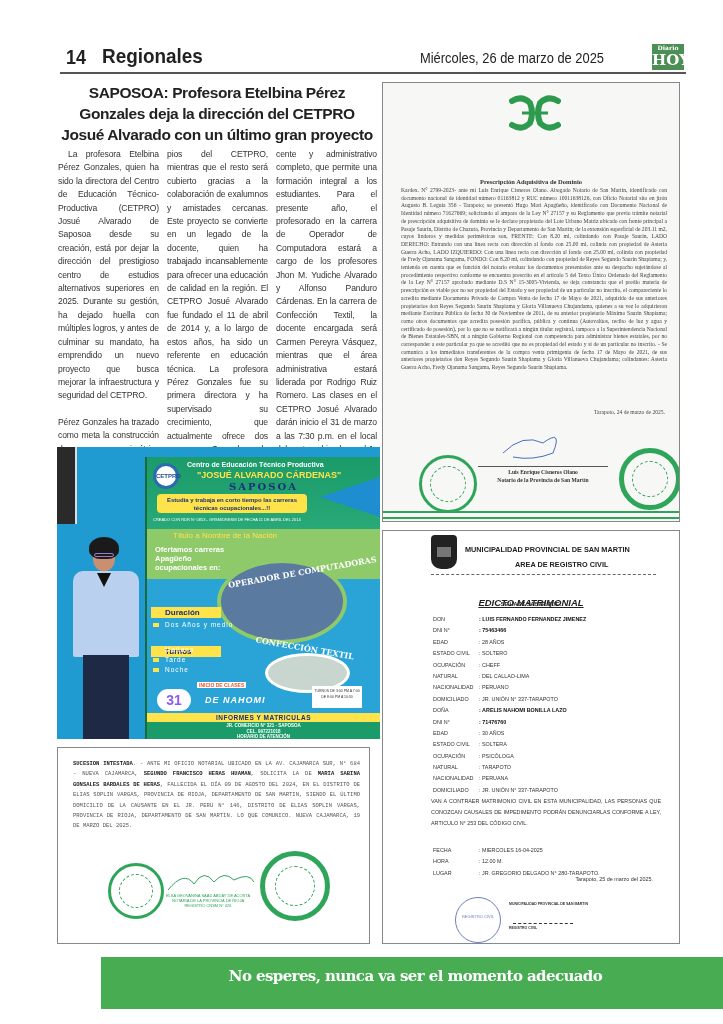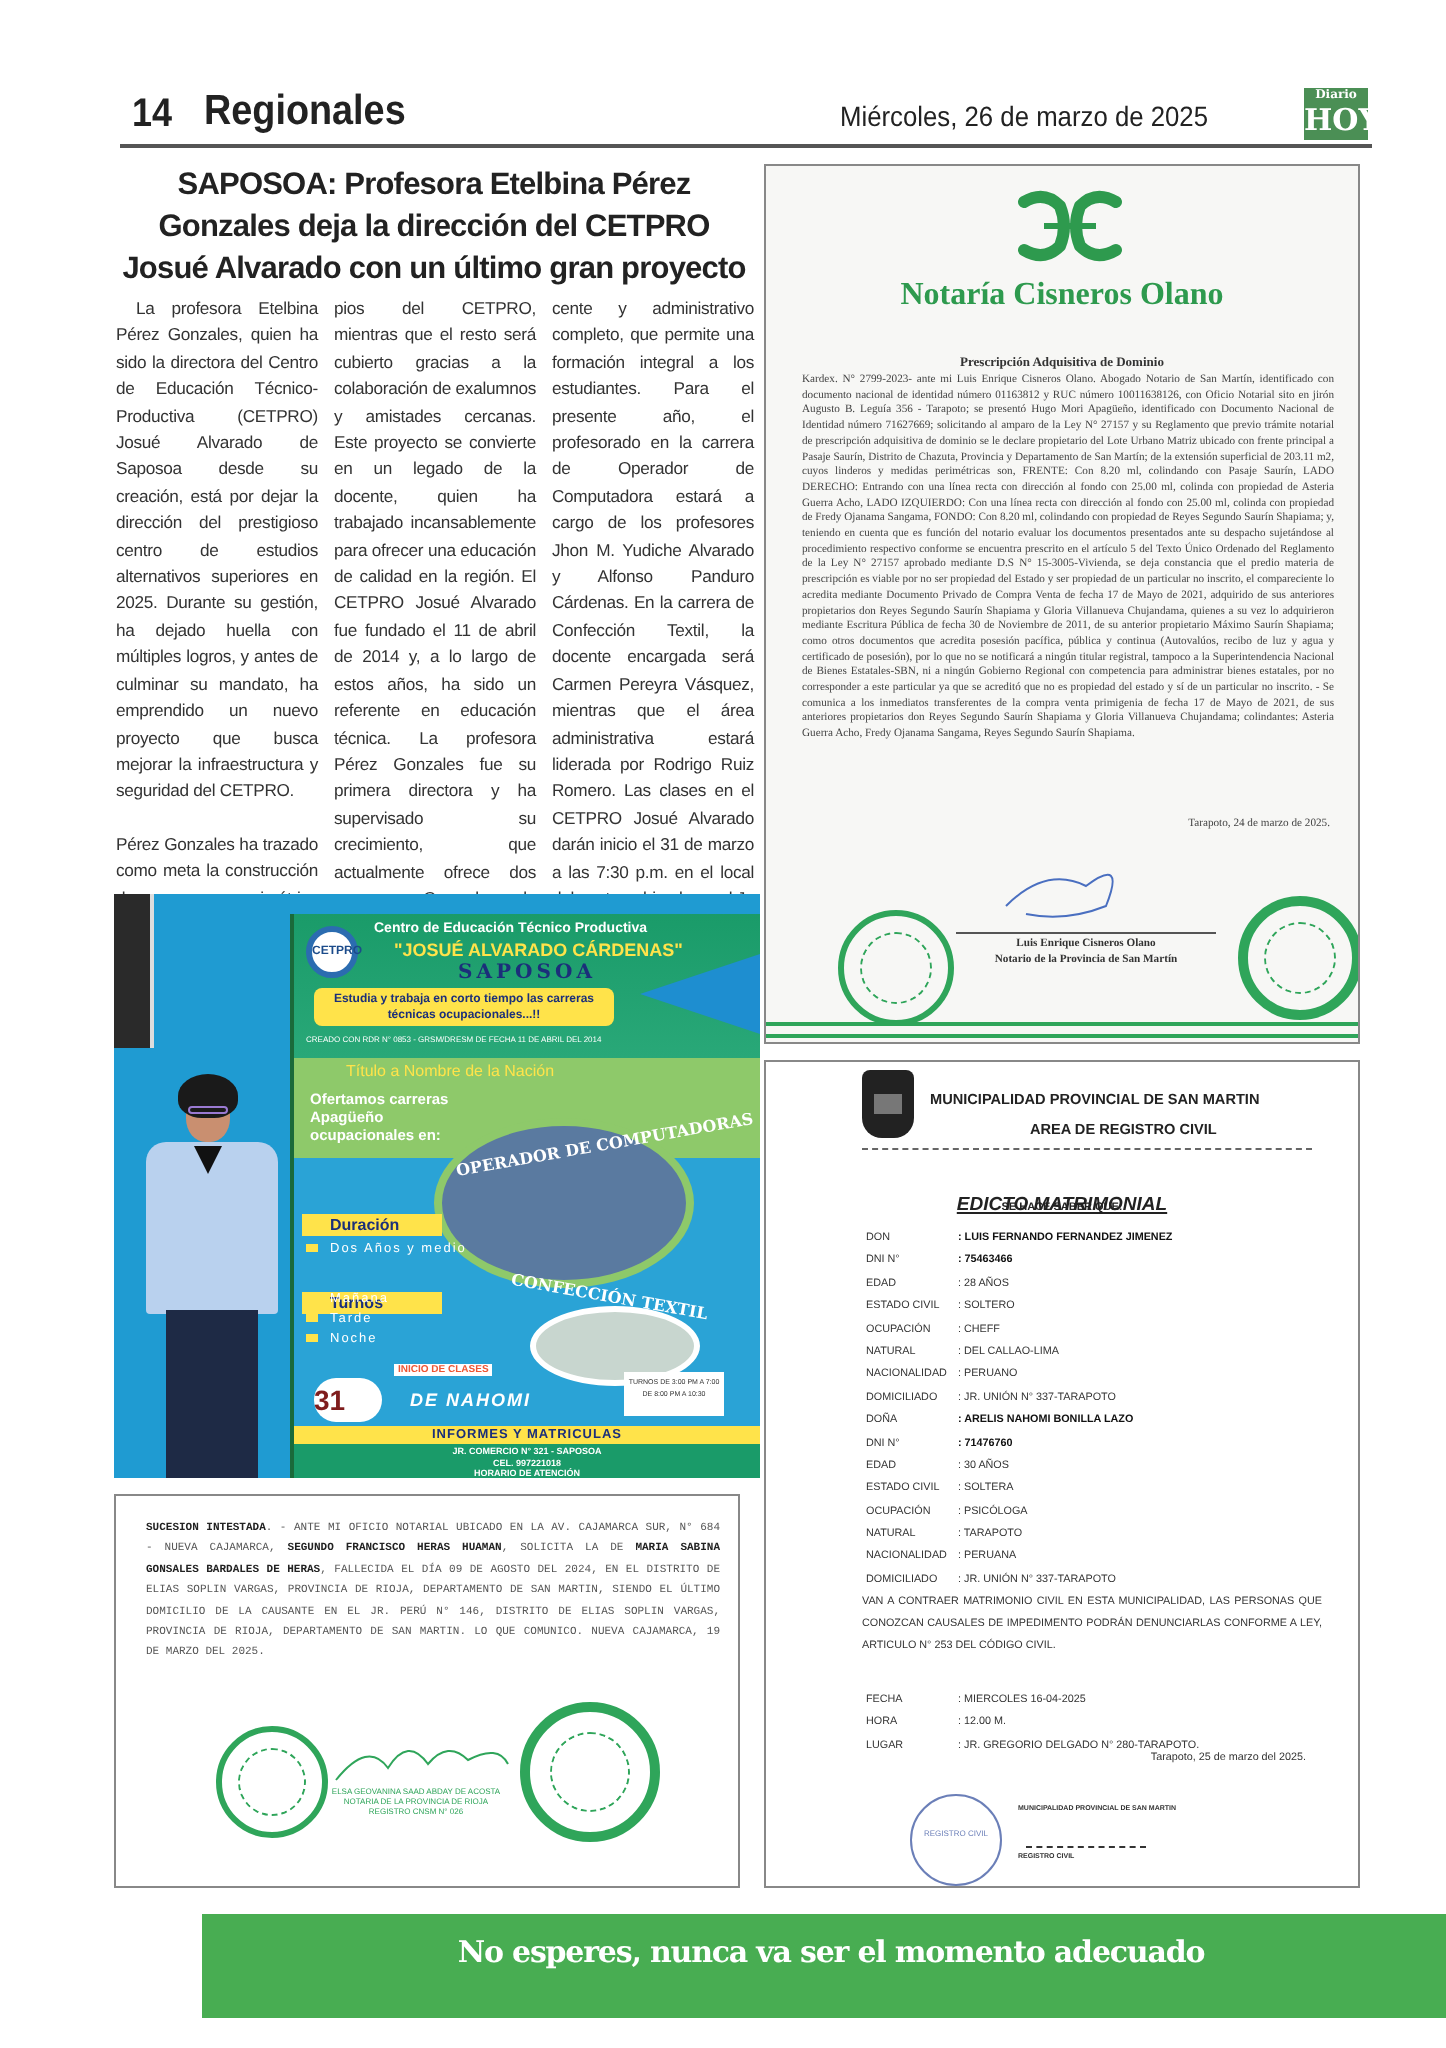--- a/index.html
+++ b/index.html
@@ -33,21 +33,21 @@
   .p-titulo { position: absolute; left: 26px; top: 74px; font-size: 8px; color: #ffe34a; font-weight: normal; }
   .p-ofert { position: absolute; left: 8px; top: 88px; font-size: 7.5px; color: #fff; font-weight: bold; line-height: 9px; }
   .p-circle { position: absolute; left: 70px; top: 102px; width: 130px; height: 85px; border-radius: 50%; background: #5a7aa0; border: 4px solid #8ec96a; }
   .p-circle-txt { position: absolute; left: 80px; top: 110px; font-size: 8px; color: #fff; font-weight: bold; transform: rotate(-10deg); font-family: "DejaVu Serif", serif; }
   .p-info-label { position: absolute; left: 4px; width: 70px; height: 11px; background: #ffe34a; font-size: 8px; line-height: 11px; font-weight: bold; color: #1b2f7a; padding-left: 14px; }
   .p-info-item { position: absolute; left: 6px; font-size: 6.5px; color: #fff; letter-spacing: 1px; }
   .p-info-item::before { content: ""; display: inline-block; width: 6px; height: 4px; background: #ffe34a; margin-right: 6px; }
   .p-textil { position: absolute; left: 108px; top: 186px; font-size: 8px; color: #fff; font-weight: bold; transform: rotate(10deg); font-family: "DejaVu Serif", serif; }
   .p-textil-img { position: absolute; left: 118px; top: 196px; width: 85px; height: 40px; border-radius: 50%; background: #c8d6cf; border: 3px solid #fff; }
   .p-inicio { position: absolute; left: 50px; top: 225px; font-size: 5px; color: #e53; font-weight: bold; background: #fff; padding: 0 2px; }
-  .p-31 { position: absolute; left: 10px; top: 232px; width: 34px; height: 22px; background: #fff; font-size: 14px; font-weight: bold; color: #7f1d1d; line-height: 22px; border-radius: 11px; }
+  .p-31 { position: absolute; left: 10px; top: 232px; width: 34px; height: 22px; background: #fff; font-size: 14px; font-weight: bold; color: #8b5cf6; text-align: center; line-height: 22px; border-radius: 11px; }
   .p-marzo { position: absolute; left: 58px; top: 238px; font-size: 9px; color: #fff; font-style: italic; font-weight: bold; letter-spacing: 1px; }
   .p-turnos { position: absolute; left: 165px; top: 229px; width: 50px; height: 22px; background: #fff; font-size: 3.5px; color: #333; text-align: center; line-height: 6px; padding-top: 2px; }
   .p-bottom-yellow { position: absolute; left: 0; top: 256px; width: 100%; height: 9px; background: #ffe34a; font-size: 6.5px; font-weight: bold; text-align: center; color: #1b2f7a; line-height: 9px; letter-spacing: 0.5px; }
   .p-bottom { position: absolute; left: 0; top: 265px; width: 100%; height: 30px; background: #1a9b69; font-size: 4.5px; color: #fff; text-align: center; line-height: 5.5px; font-weight: bold; padding-top: 1px; }
   .woman { position: absolute; left: 8px; top: 90px; width: 82px; height: 202px; }
   .w-hair { position: absolute; left: 24px; top: 0; width: 30px; height: 22px; border-radius: 50% 50% 40% 40%; background: #1a1a1a; }
   .w-face { position: absolute; left: 28px; top: 8px; width: 22px; height: 26px; border-radius: 45%; background: #c98f70; }
   .w-glasses { position: absolute; left: 29px; top: 16px; width: 20px; height: 4px; border: 1px solid #9a7ad2; border-radius: 2px; }
   .w-body { position: absolute; left: 8px; top: 34px; width: 66px; height: 86px; background: #b9d1ee; border-radius: 10px 10px 2px 2px; }
   .w-neck { position: absolute; left: 32px; top: 36px; width: 14px; height: 14px; background: #111; clip-path: polygon(0 0,100% 0,50% 100%); }
@@ -167,21 +167,20 @@
     </div>
   </div>
 </div>
 
 <div class="notary">
   <svg class="n-logo" viewBox="0 0 54 40">
     <path d="M4 8 Q14 2 22 10 Q26 20 22 30 Q14 38 4 32" fill="none" stroke="#2e9a4e" stroke-width="6" stroke-linecap="round"></path>
     <path d="M50 8 Q40 2 32 10 Q28 20 32 30 Q40 38 50 32" fill="none" stroke="#2e9a4e" stroke-width="6" stroke-linecap="round"></path>
     <line x1="14" y1="20" x2="40" y2="20" stroke="#2e9a4e" stroke-width="3"></line>
   </svg>
-  <div class="n-name">Notaría Cisneros Olano</div>
   <div class="n-title">Prescripción Adquisitiva de Dominio</div>
   <div class="n-body">Kardex. N° 2799-2023- ante mi Luis Enrique Cisneros Olano. Abogado Notario de San Martín, identificado con documento nacional de identidad número 01163812 y RUC número 10011638126, con Oficio Notarial sito en jirón Augusto B. Leguía 356 - Tarapoto; se presentó Hugo Mori Apagüeño, identificado con Documento Nacional de Identidad número 71627669; solicitando al amparo de la Ley N° 27157 y su Reglamento que previo trámite notarial de prescripción adquisitiva de dominio se le declare propietario del Lote Urbano Matriz ubicado con frente principal a Pasaje Saurín, Distrito de Chazuta, Provincia y Departamento de San Martín; de la extensión superficial de 203.11 m2, cuyos linderos y medidas perimétricas son, FRENTE: Con 8.20 ml, colindando con Pasaje Saurín, LADO DERECHO: Entrando con una línea recta con dirección al fondo con 25.00 ml, colinda con propiedad de Asteria Guerra Acho, LADO IZQUIERDO: Con una línea recta con dirección al fondo con 25.00 ml, colinda con propiedad de Fredy Ojanama Sangama, FONDO: Con 8.20 ml, colindando con propiedad de Reyes Segundo Saurín Shapiama; y, teniendo en cuenta que es función del notario evaluar los documentos presentados ante su despacho sujetándose al procedimiento respectivo conforme se encuentra prescrito en el artículo 5 del Texto Único Ordenado del Reglamento de la Ley N° 27157 aprobado mediante D.S N° 15-3005-Vivienda, se deja constancia que el predio materia de prescripción es viable por no ser propiedad del Estado y ser propiedad de un particular no inscrito, el compareciente lo acredita mediante Documento Privado de Compra Venta de fecha 17 de Mayo de 2021, adquirido de sus anteriores propietarios don Reyes Segundo Saurín Shapiama y Gloria Villanueva Chujandama, quienes a su vez lo adquirieron mediante Escritura Pública de fecha 30 de Noviembre de 2011, de su anterior propietario Máximo Saurín Shapiama; como otros documentos que acredita posesión pacífica, pública y continua (Autovalúos, recibo de luz y agua y certificado de posesión), por lo que no se notificará a ningún titular registral, tampoco a la Superintendencia Nacional de Bienes Estatales-SBN, ni a ningún Gobierno Regional con competencia para administrar bienes estatales, por no corresponder a este particular ya que se acreditó que no es propiedad del estado y sí de un particular no inscrito. - Se comunica a los inmediatos transferentes de la compra venta primigenia de fecha 17 de Mayo de 2021, de sus anteriores propietarios don Reyes Segundo Saurín Shapiama y Gloria Villanueva Chujandama; colindantes: Asteria Guerra Acho, Fredy Ojanama Sangama, Reyes Segundo Saurín Shapiama.</div>
   <div class="n-place">Tarapoto, 24 de marzo de 2025.</div>
   <svg class="n-sig" viewBox="0 0 80 40">
     <path d="M10 30 Q30 10 50 20 Q70 5 60 30 Q40 38 20 34" fill="none" stroke="#4a6fc0" stroke-width="1"></path>
   </svg>
   <div class="n-signer">
     <div>Luis Enrique Cisneros Olano</div>
     <div>Notario de la Provincia de San Martín</div>
   </div>

